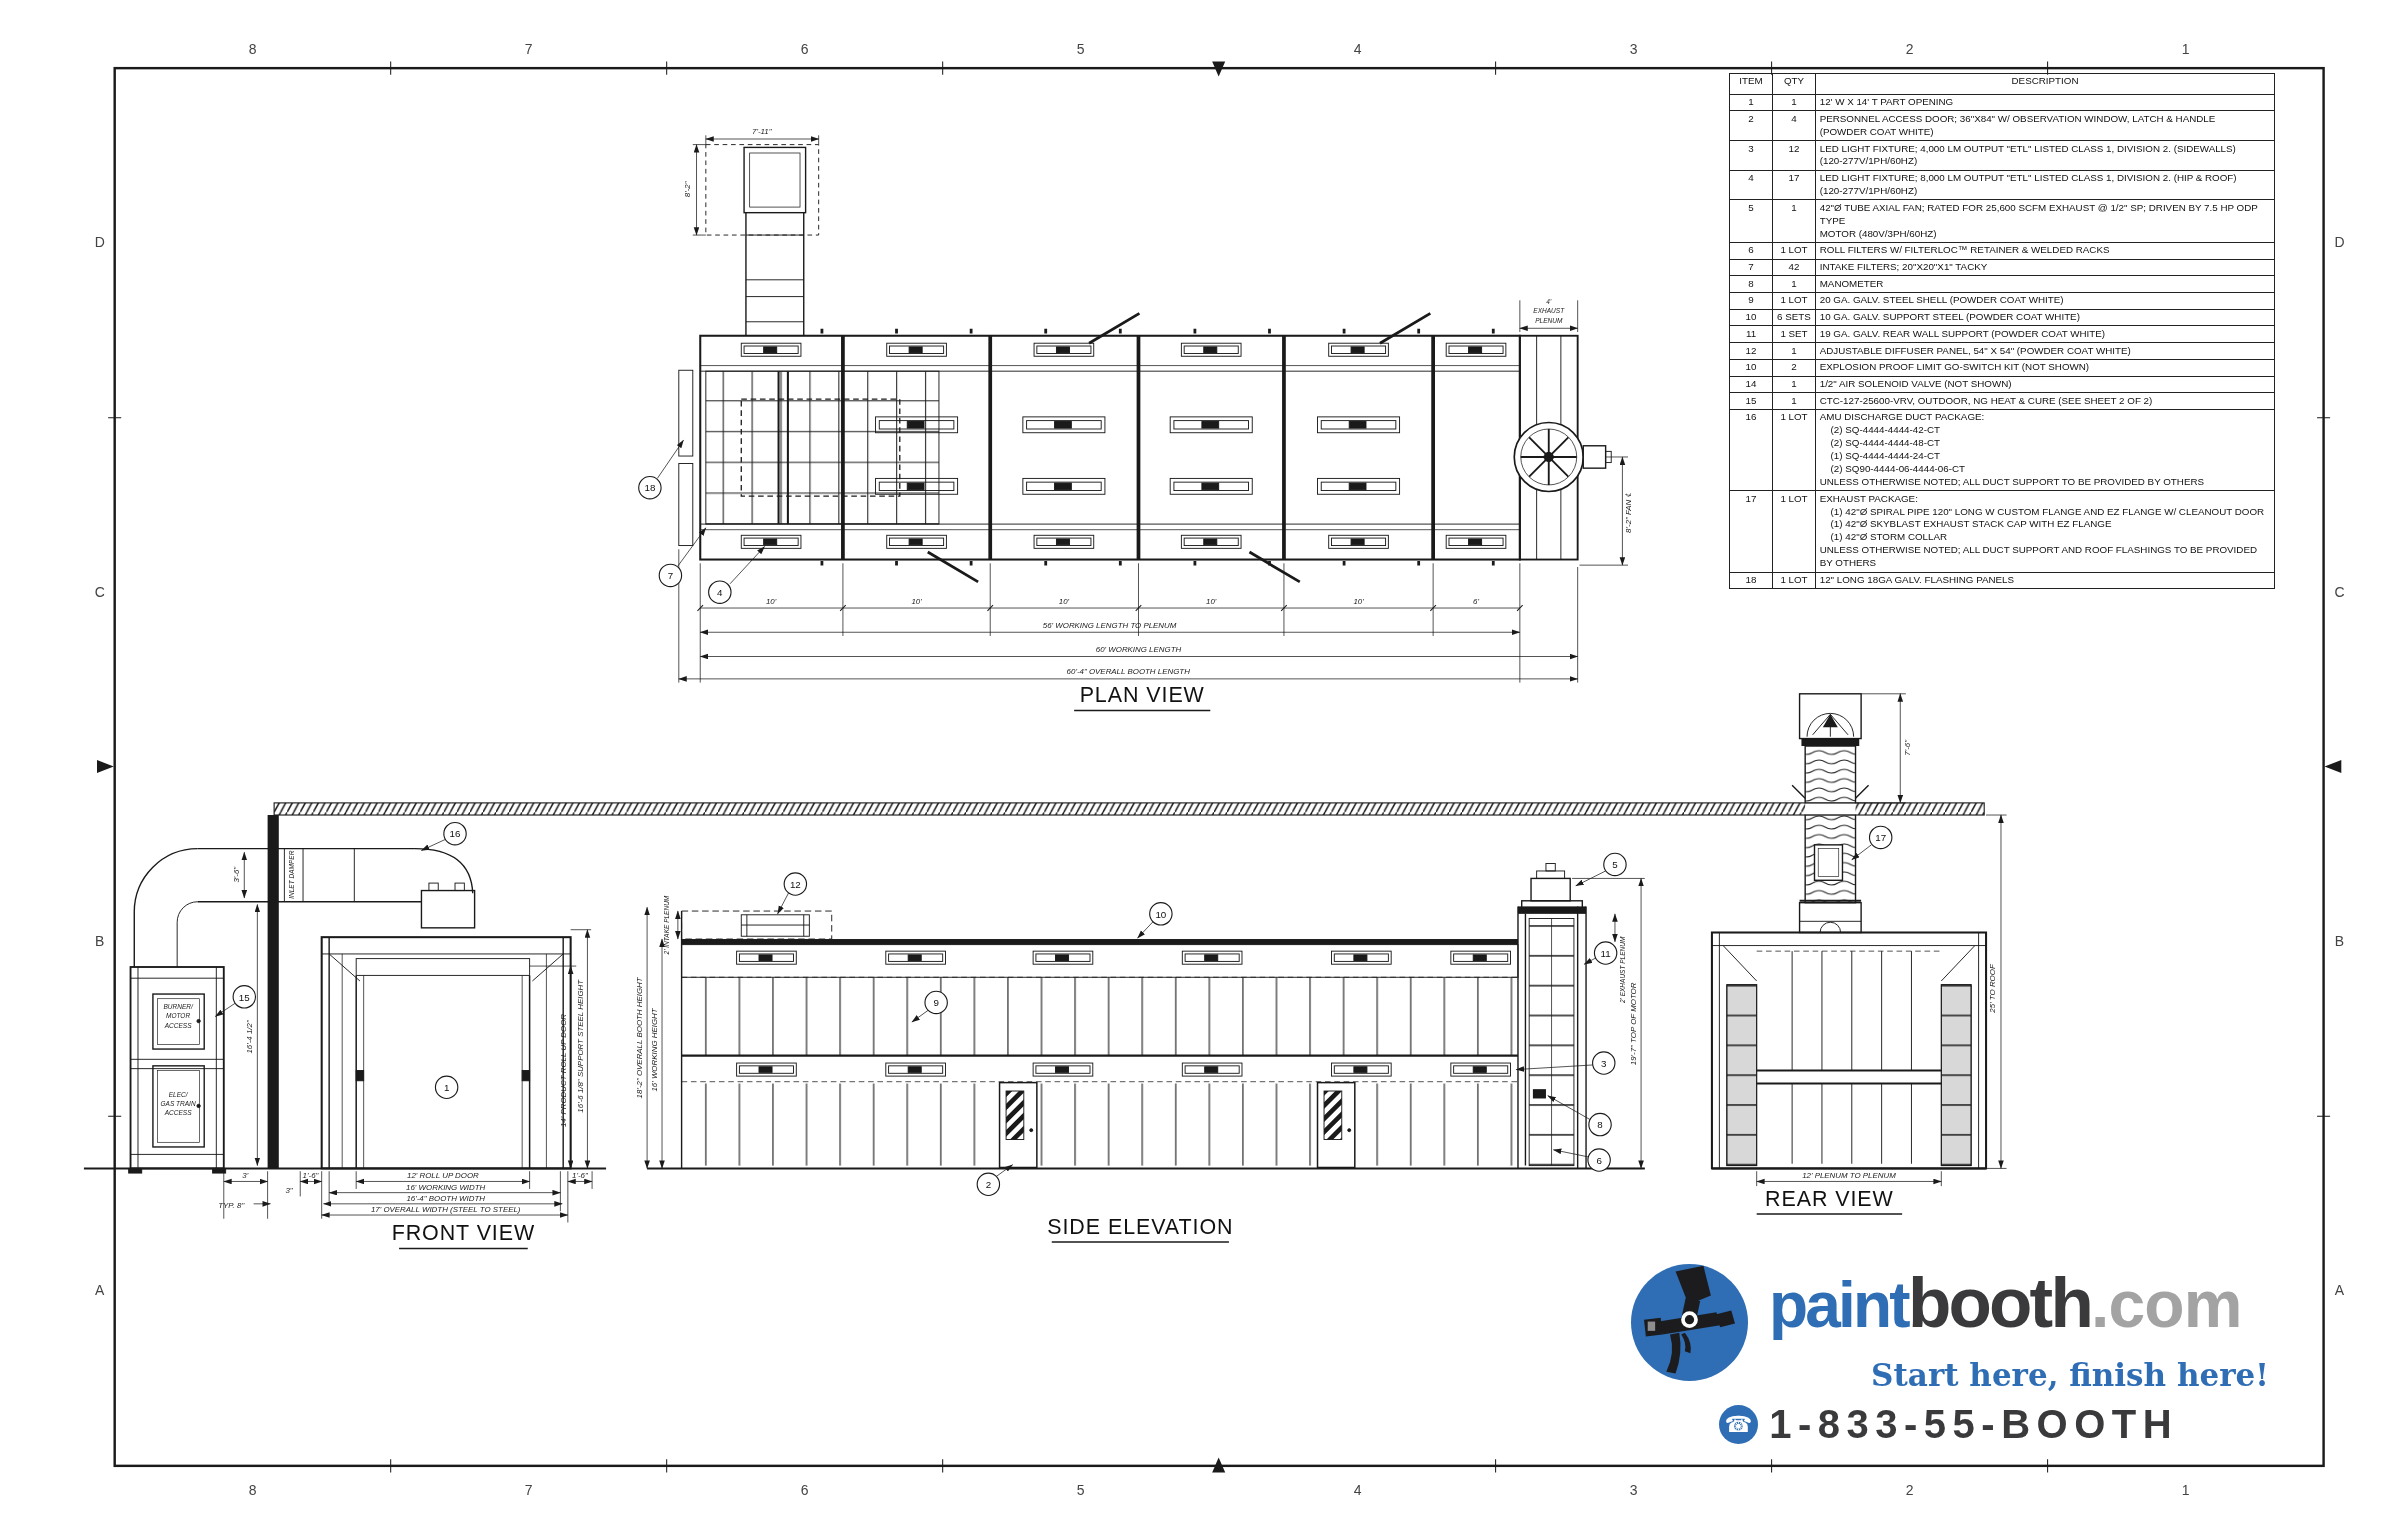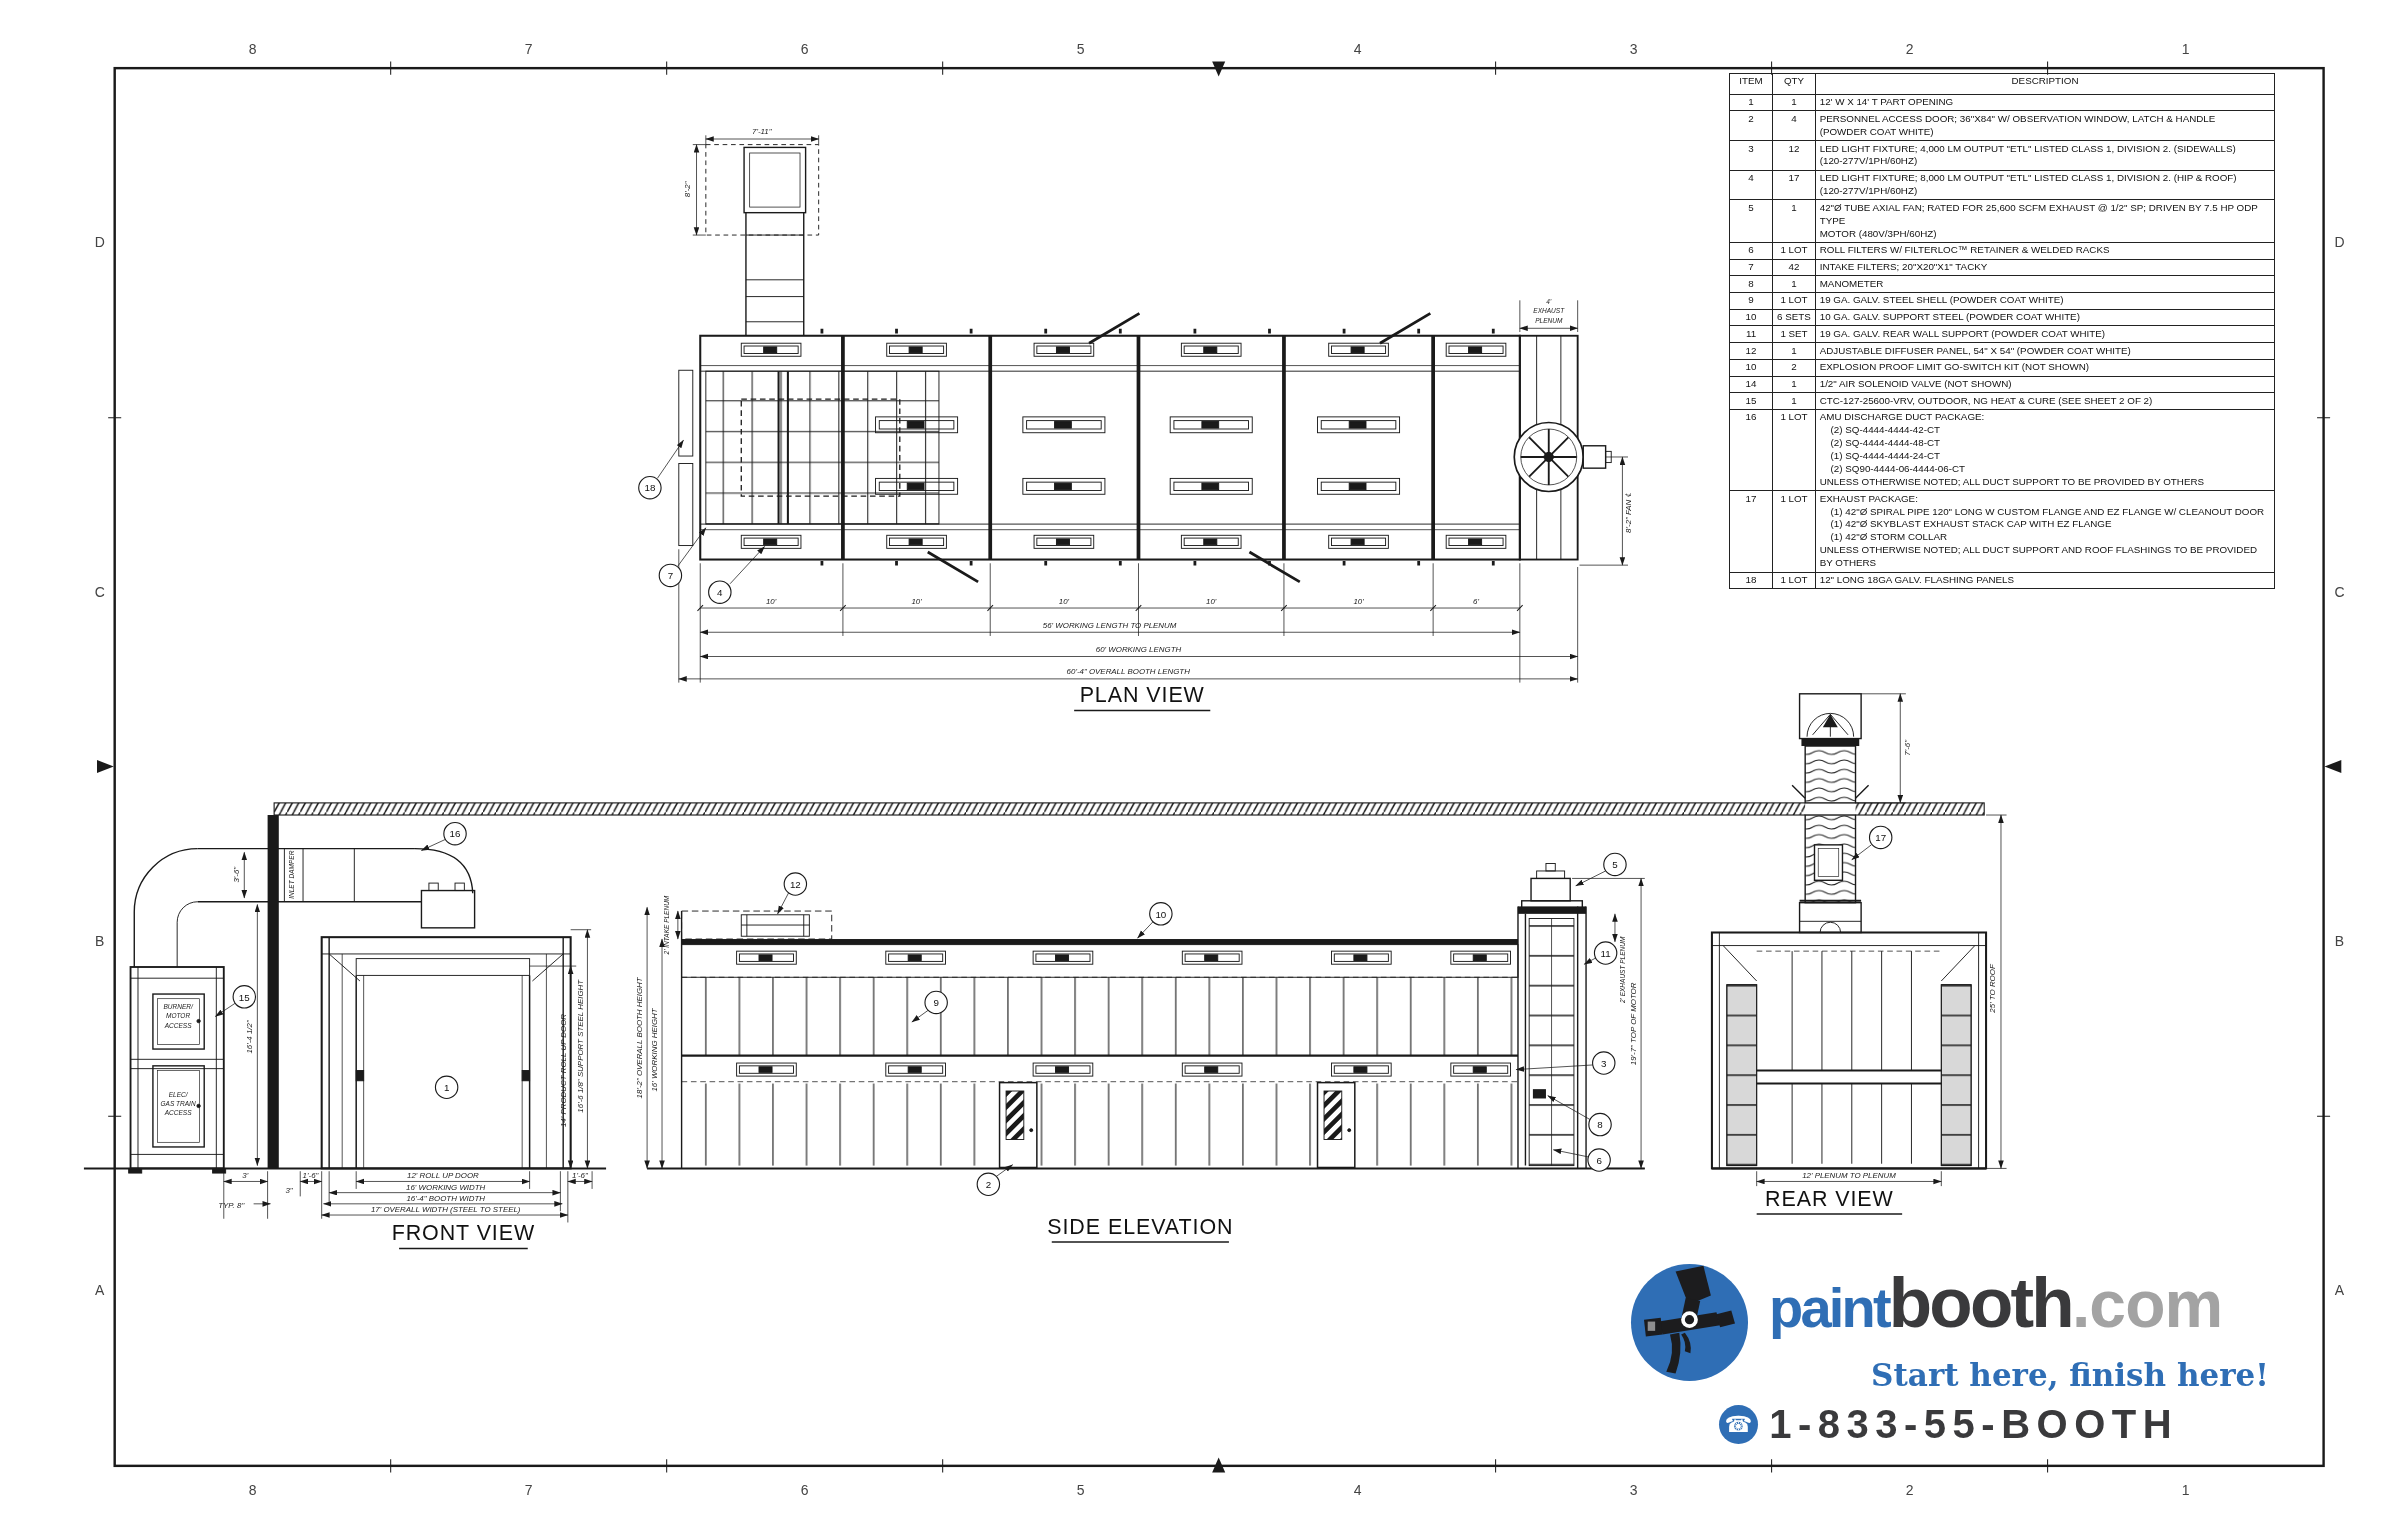--- a/index.html
+++ b/index.html
@@ -20,21 +20,21 @@
   table.ptable{border-collapse:collapse;width:100%;border:1.9px solid #111;font-size:9.8px;line-height:1.32;color:#111;padding-left:34px;}
   table.ptable th,table.ptable td{border:0.9px solid #222;padding:1.4px 3.7px;vertical-align:top;}
   table.ptable th{font-weight:normal;text-align:center;height:17px;}
   td.c-item,td.c-qty{text-align:center;white-space:nowrap;}
   td.c-desc{white-space:pre-wrap;}
   col.col-item{width:43px;}col.col-qty{width:43px;}
   
   .logo{position:absolute;left:1622px;top:1260px;width:658px;height:198px;}
   .logo-circle{position:absolute;left:9.3px;top:3.7px;width:117px;height:117px;border-radius:50%;background:#2f6eb5;}
   .wordmark{position:absolute;left:147px;top:1.9px;white-space:nowrap;font-weight:bold;letter-spacing:-2.8px;}
-  .w-paint{font-size:56px;color:#2f6eb5;}
+  .w-paint{font-size:64px;color:#2f6eb5;}
   .w-booth{font-size:71px;color:#3a3a3c;}
   .w-com{font-size:66px;color:#a3a3a3;letter-spacing:-0.9px;}
   .tagline{position:absolute;right:11.2px;top:97px;font-family:"DejaVu Serif",serif;font-weight:bold;font-size:31px;color:#2f6eb5;}
   .phone-row{position:absolute;left:97px;top:142px;display:flex;align-items:center;gap:11.2px;}
   .phone-icon{width:39px;height:39px;border-radius:50%;background:#2f6eb5;color:#fff;font-size:22.4px;line-height:39px;text-align:center;}
   .phone-num{font-size:40px;font-weight:bold;color:#3a3a3c;letter-spacing:6.5px;}
 </style>
 </head>
 <body>
 
@@ -548,21 +548,21 @@
             <td class="c-desc">INTAKE FILTERS; 20"X20"X1" TACKY</td>
           </tr>
     <tr>
             <td class="c-item">8</td>
             <td class="c-qty">1</td>
             <td class="c-desc">MANOMETER</td>
           </tr>
     <tr>
             <td class="c-item">9</td>
             <td class="c-qty">1 LOT</td>
-            <td class="c-desc">19 GA. GALV. STEEL SHELL (POWDER COAT WHITE)</td>
+            <td class="c-desc">20 GA. GALV. STEEL SHELL (POWDER COAT WHITE)</td>
           </tr>
     <tr>
             <td class="c-item">10</td>
             <td class="c-qty">6 SETS</td>
             <td class="c-desc">10 GA. GALV. SUPPORT STEEL (POWDER COAT WHITE)</td>
           </tr>
     <tr>
             <td class="c-item">11</td>
             <td class="c-qty">1 SET</td>
             <td class="c-desc">19 GA. GALV. REAR WALL SUPPORT (POWDER COAT WHITE)</td>

